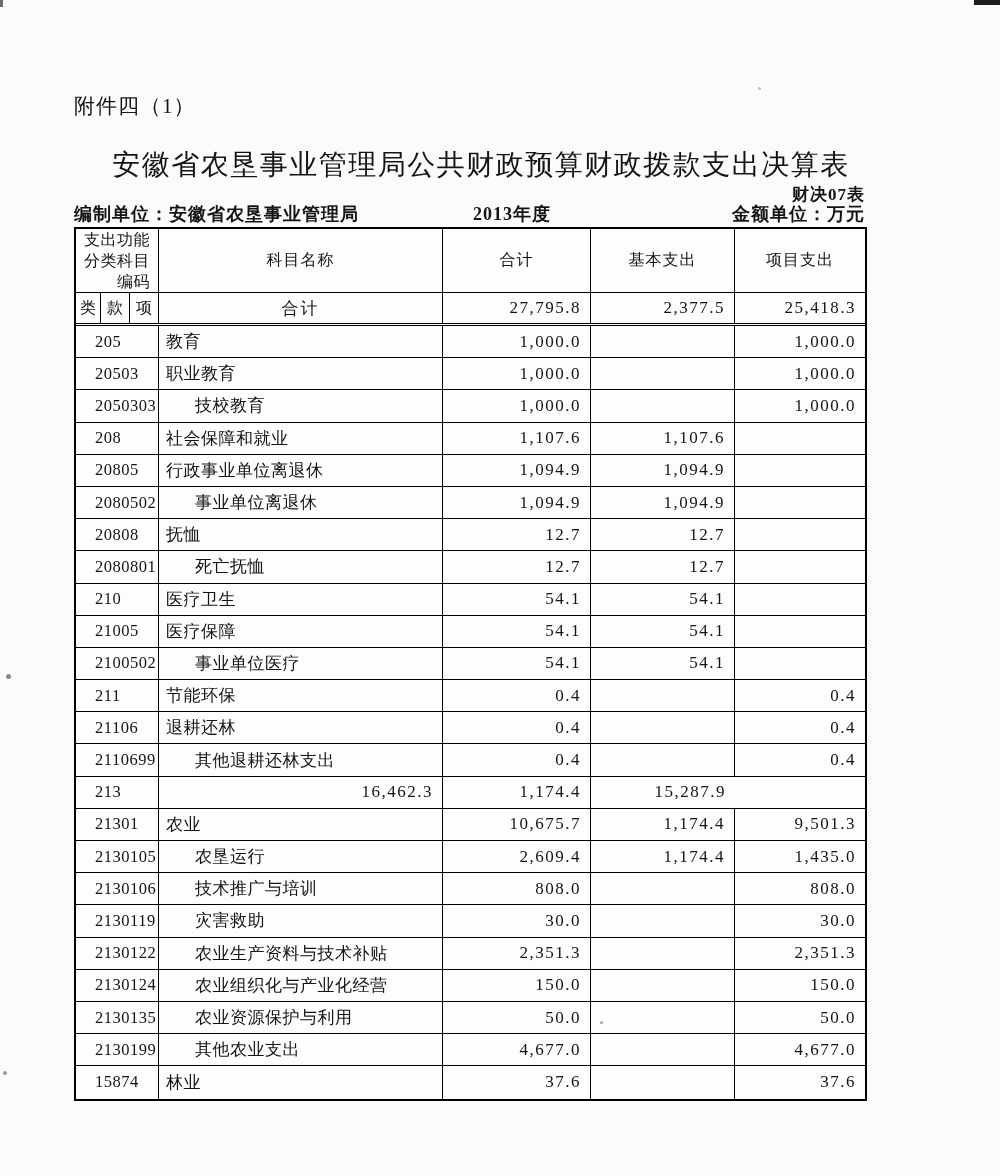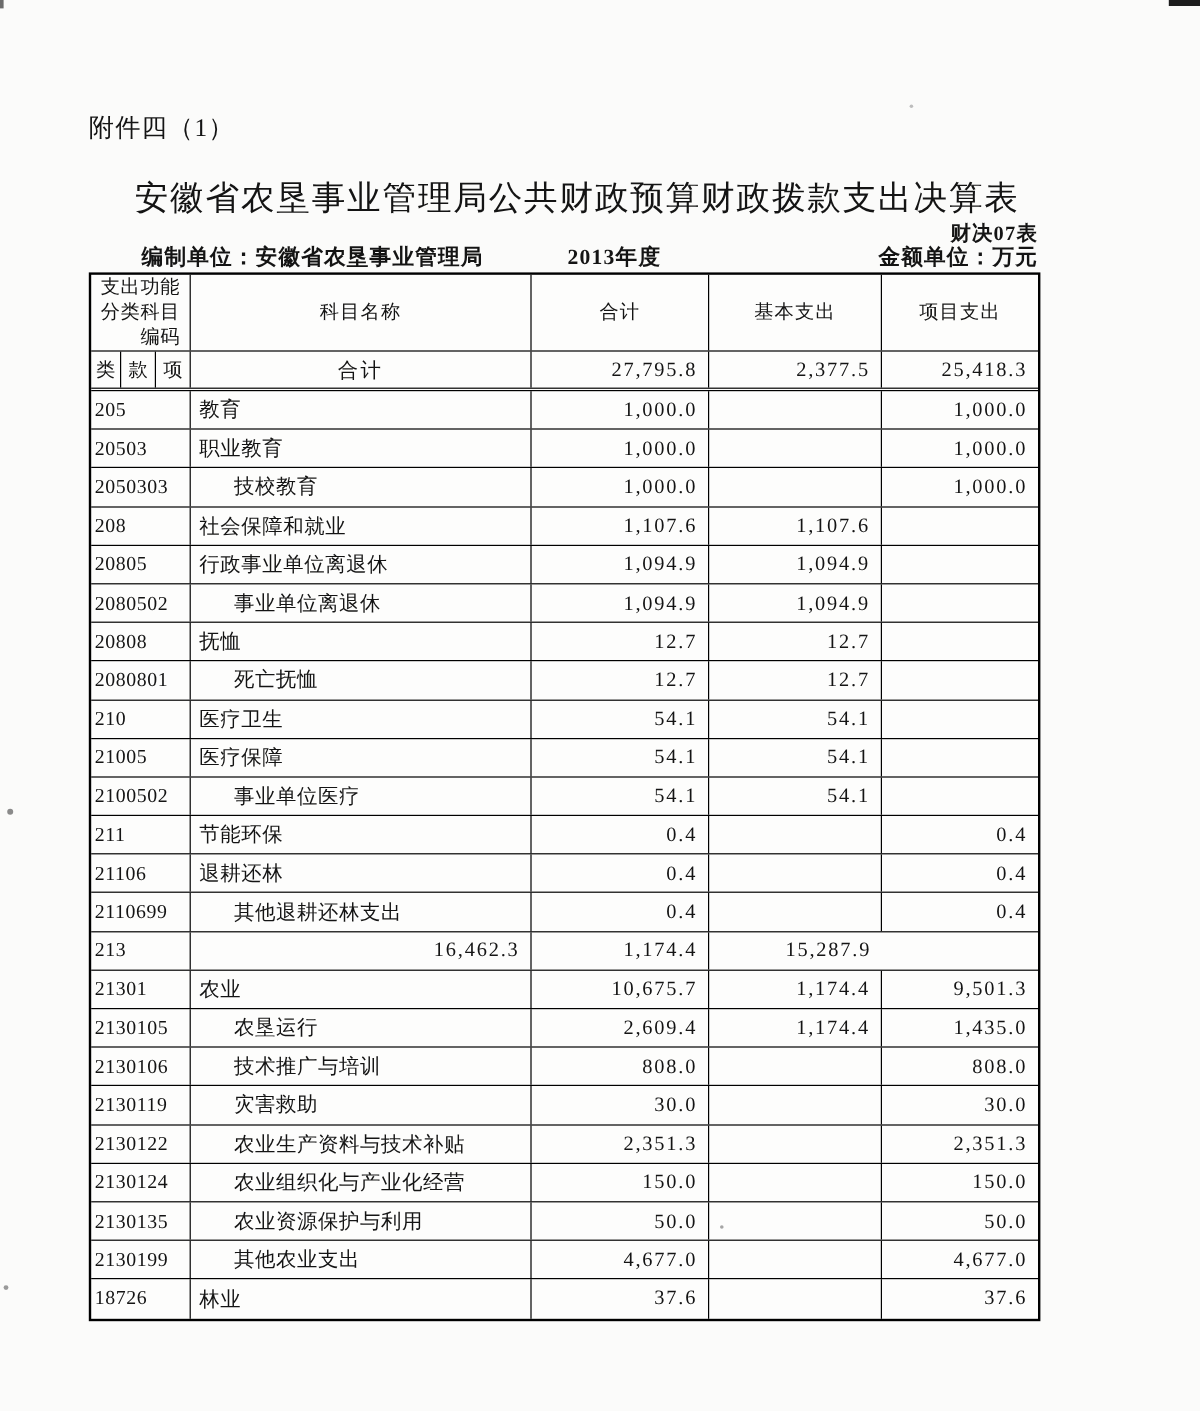--- a/index.html
+++ b/index.html
@@ -24,21 +24,21 @@
     letter-spacing: 1.5px;
   }
   .form-code {
     position: absolute; top: 183px; right: 135px;
     font-size: 17px; font-weight: bold; letter-spacing: 1px;
   }
   .info-row {
     position: absolute; left: 74px; top: 202px; width: 793px; height: 23px;
     font-size: 18px; font-weight: bold;
   }
-  .info-prepared { position: absolute; left: 0; top: 0; letter-spacing: 1px; margin-left: 44px; }
+  .info-prepared { position: absolute; left: 0; top: 0; letter-spacing: 1px; }
   .info-year     { position: absolute; left: 399px; top: 0; letter-spacing: 1px; }
   .info-unit     { position: absolute; right: 2px; top: 0; letter-spacing: 1px; }
 
   
   .fin-table {
     position: absolute; left: 74px; top: 227px; width: 793px;
     border: 2px solid #000;
     background: #fdfdfc;
   }
   .trow {
@@ -60,21 +60,21 @@
   .cell {
     border-right: 1px solid #000;
     display: flex; align-items: center;
     overflow: hidden; white-space: nowrap;
     font-size: 17px;
   }
   .cell:last-child { border-right: none; }
   .hcell { justify-content: center; text-align: right; font-size: 16px; letter-spacing: 1px; }
   .code-header { white-space: pre-line; line-height: 1.32; letter-spacing: 0.5px; }
   .subcol { justify-content: center; font-size: 16px; }
-  .code { padding-left: 3px; letter-spacing: 0.5px; font-size: 16.5px; text-align: center; }
+  .code { padding-left: 19px; letter-spacing: 0.5px; font-size: 16.5px; text-align: center; }
   .name { padding-left: 7px; letter-spacing: 0.5px; }
   .name.indent { padding-left: 36px; }
   .num  { justify-content: flex-end; padding-right: 9px; letter-spacing: 1.5px; }
   .total-label { justify-content: center; letter-spacing: 2px; }
 
   
   .artifact { position: absolute; background: #2a2a2a; }
   .art-top-right { right: 0; top: 0; width: 26px; height: 5px; background:#1d1d1d; }
   .art-top-left  { left: 0; top: 0; width: 3px; height: 7px; background:#6b6b6b; }
   .art-left-mid  { left: 6px; top: 674px; width: 5px; height: 5px; border-radius: 50%; background:#8a8a8a; }
@@ -276,21 +276,21 @@
     <div class="cell num">50.0</div>
   </div>
         <div class="trow">
     <div class="cell code">2130199</div>
     <div class="cell name indent">其他农业支出</div>
     <div class="cell num">4,677.0</div>
     <div class="cell num"></div>
     <div class="cell num">4,677.0</div>
   </div>
         <div class="trow">
-    <div class="cell code">18726</div>
+    <div class="cell code">15874</div>
     <div class="cell name">林业</div>
     <div class="cell num">37.6</div>
     <div class="cell num"></div>
     <div class="cell num">37.6</div>
   </div>
       </div>
   </div>
 
   <div class="artifact art-top-right"></div>
   <div class="artifact art-top-left"></div>

